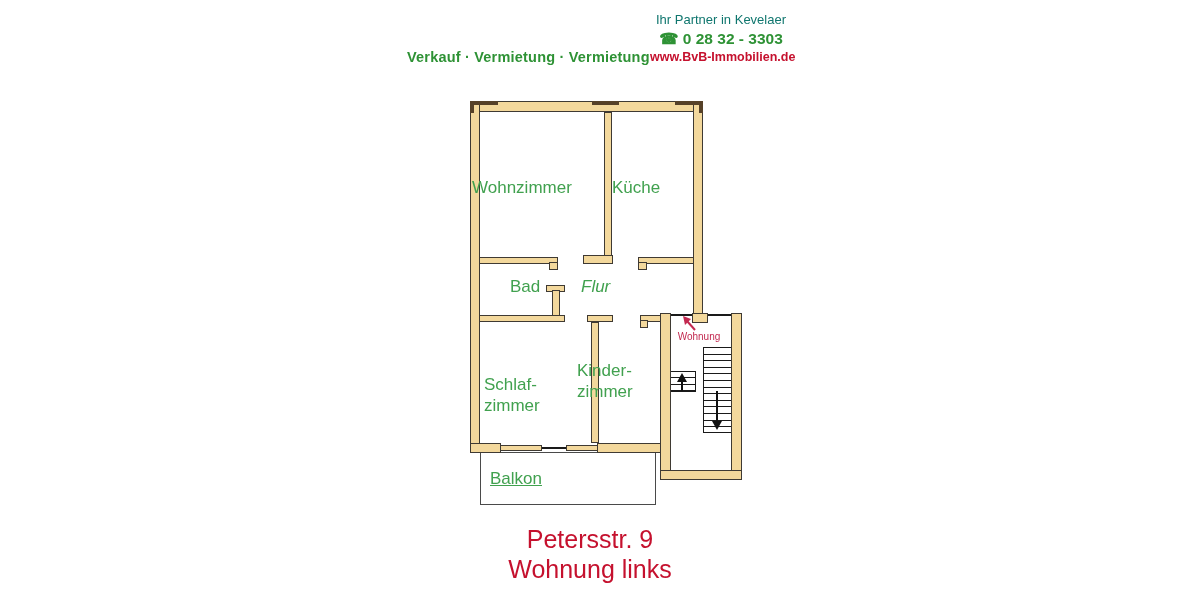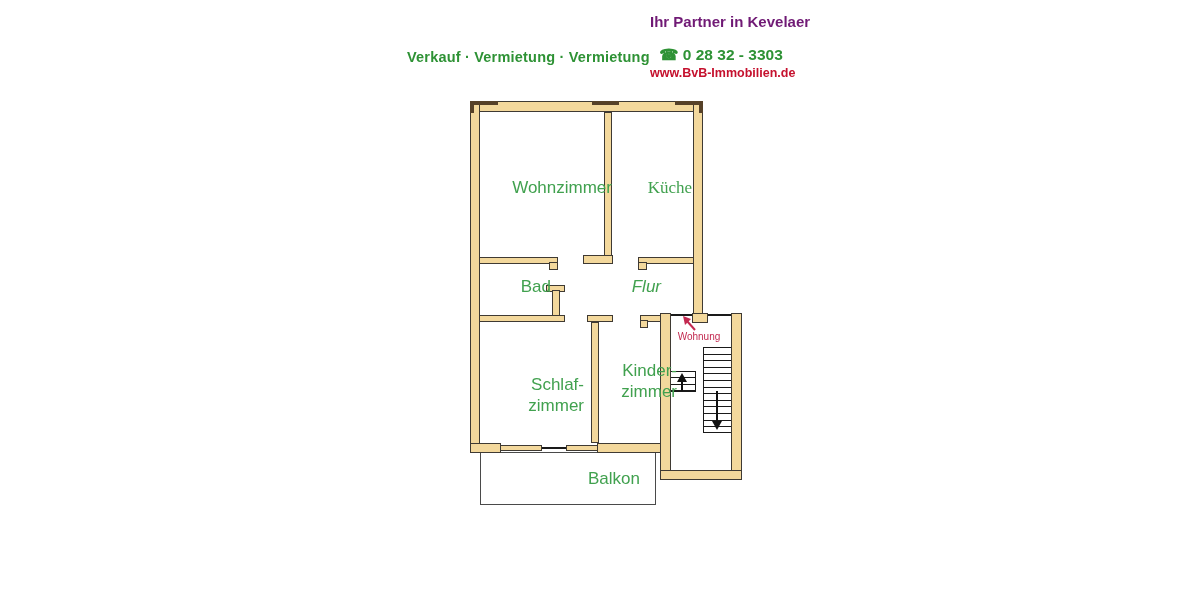--- a/index.html
+++ b/index.html
@@ -5,41 +5,41 @@
   html,body{margin:0;padding:0;background:#ffffff;}
   #canvas{position:relative;width:1200px;height:600px;background:#ffffff;overflow:hidden;
           font-family:"Liberation Sans", sans-serif;}
   .abs{position:absolute;}
   
   .brand{left:406px;top:10px;font-size:36px;font-weight:bold;font-style:italic;
          color:#C5112E;letter-spacing:-1px;white-space:nowrap;}
   .tagline{left:407px;top:49px;font-size:14.5px;font-weight:bold;color:#2E9235;
            letter-spacing:.2px;white-space:nowrap;}
   .hdr-col{left:650px;top:13px;width:142px;text-align:center;line-height:1.15;}
-  .hdr-partner{font-size:15px;font-weight:bold;color:#701a75;white-space:nowrap;}
-  .hdr-phone{font-size:15.5px;font-weight:bold;color:#2E9235;margin-top:16px;white-space:nowrap;}
+  .hdr-partner{font-size:13px;font-weight:normal;color:#0f766e;white-space:nowrap;}
+  .hdr-phone{font-size:15.5px;font-weight:bold;color:#2E9235;margin-top:2px;white-space:nowrap;}
   .hdr-web{font-size:12.5px;font-weight:bold;color:#C5112E;margin-top:2px;white-space:nowrap;}
   
   .wall{position:absolute;background:#F3D89C;border:1px solid #3F3A33;box-sizing:border-box;z-index:3;}
   .lintel{position:absolute;background:#564128;z-index:4;}
   .thinline{position:absolute;background:#1a1a1a;z-index:2;}
   .balcony{position:absolute;left:480px;top:452px;width:176px;height:53px;
            border:1.4px solid #4a4a4a;box-sizing:border-box;background:#fff;z-index:1;}
   
   .flight{position:absolute;border:1px solid #1a1a1a;box-sizing:border-box;background:#fff;z-index:2;}
   .flight-main{left:703px;top:347px;width:29px;height:86px;
     background-image:repeating-linear-gradient(to bottom,#ffffff 0px,#ffffff 5.6px,#1a1a1a 5.6px,#1a1a1a 6.6px);}
   .flight-small{left:668px;top:371px;width:28px;height:21px;
     background-image:repeating-linear-gradient(to bottom,#ffffff 0px,#ffffff 5.3px,#1a1a1a 5.3px,#1a1a1a 6.3px);}
   .arr-line{position:absolute;width:2px;background:#111;z-index:5;}
   .arr-head{position:absolute;width:0;height:0;z-index:5;}
   .arr-down{border-left:5px solid transparent;border-right:5px solid transparent;border-top:9px solid #111;}
   .arr-up{border-left:5px solid transparent;border-right:5px solid transparent;border-bottom:9px solid #111;}
   
-  .room{position:absolute;color:#41A14F;font-size:17px;text-align:right;z-index:6;line-height:21px;}
+  .room{position:absolute;color:#41A14F;font-size:17px;text-align:left;z-index:6;line-height:21px;}
   .entr{position:absolute;left:672px;top:331px;width:54px;text-align:center;
         color:#C32950;font-size:10px;z-index:6;}
   .footer{position:absolute;left:440px;top:524px;width:300px;text-align:center;
           color:#C5112E;font-size:25px;line-height:30px;z-index:6;}
   svg{display:block;}
 </style>
 </head>
 <body>
 
 <div id="canvas">
@@ -105,31 +105,33 @@
     <div class="arr-line" style="left:681px;top:381px;height:10px;"></div>
 
     <div class="abs" style="left:682px;top:316px;z-index:6;">
       <svg width="17" height="17" viewBox="0 0 17 17">
         <line x1="13" y1="14" x2="5" y2="5" stroke="#C32950" stroke-width="2"></line>
         <polygon points="1,0 9,3 3,9" fill="#C32950"></polygon>
       </svg>
     </div>
 
     <div class="room" style="left:472px;top:177px;width:140px;">Wohnzimmer</div>
-    <div class="room" style="left:612px;top:177px;width:80px;font-family:Liberation Serif, serif;">Küche</div>
-    <div class="room" style="left:481px;top:276px;width:70px;">Bad</div>
+    <div class="room" style="left:612px;top:177px;width:80px;">Küche</div>
+    <div class="room" style="left:481px;top:276px;width:70px;padding-left:29px;">Bad</div>
     <div class="room" style="left:581px;top:276px;width:80px;font-style:italic;">Flur</div>
     <div class="room" style="left:484px;top:374px;width:100px;">
       <div>Schlaf-</div>
       <div>zimmer</div>
     </div>
     <div class="room" style="left:577px;top:360px;width:100px;">
       <div>Kinder-</div>
       <div>zimmer</div>
     </div>
-    <div class="room" style="left:490px;top:468px;width:150px;">Balkon</div>
+    <div class="room" style="left:490px;top:468px;width:150px;text-decoration:underline;">Balkon</div>
     <div class="entr">Wohnung</div>
   </div>
 
   <div class="footer">
+    <div>Petersstr. 9</div>
+    <div>Wohnung links</div>
   </div>
 
 </div>
 
 </body></html>

